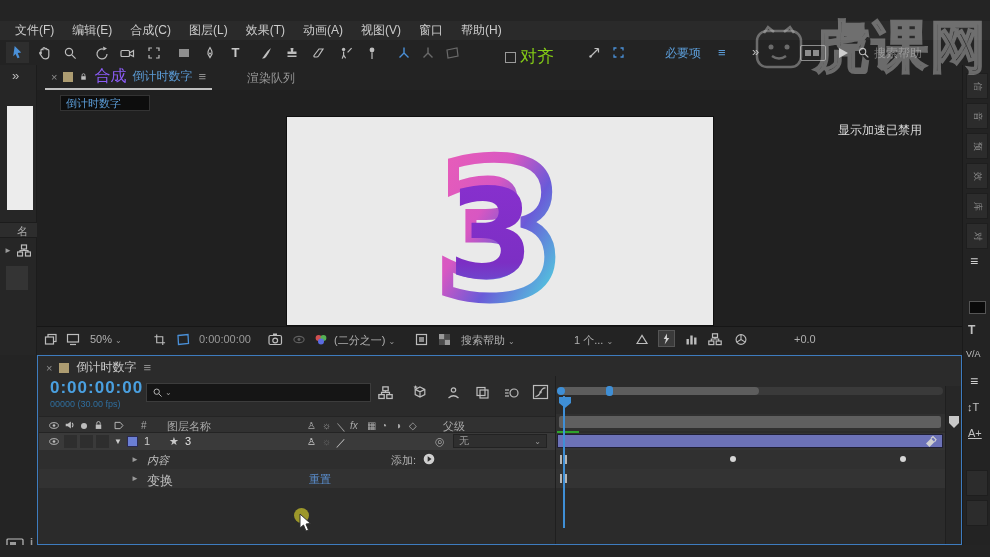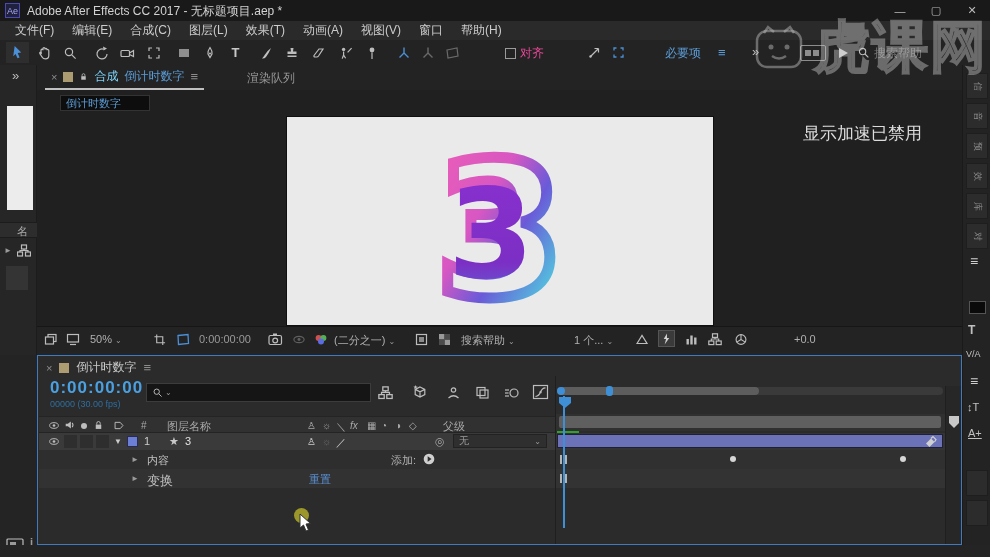--- a/index.html
+++ b/index.html
@@ -38,31 +38,20 @@
   .wmtext{font-size:56px;font-weight:bold;letter-spacing:2px;color:transparent;-webkit-text-stroke:2px rgba(205,205,205,.5);}
   .kfdot{position:absolute;width:6px;height:6px;border-radius:50%;background:#d6d6d6;}
   .ibeam{position:absolute;width:7px;height:9px;border-left:2px solid #b5b5b5;border-right:2px solid #b5b5b5;box-sizing:border-box;}
   .swglyph{font-size:10px;color:#a8a8a8;position:absolute;top:3px;}
 </style>
 </head>
 <body>
 
 <div class="app">
 
-  <div class="ab titlebar">
-    <div class="ab" style="left:5px;top:3px;width:15px;height:15px;background:#20203f;border:1px solid #4a4ab0;box-sizing:border-box;color:#a8a8f0;font-size:9px;display:flex;align-items:center;justify-content:center;">
-        <span>Ae</span>
-      </div>
-    <div class="ab txt" style="left:27px;top:3px;font-size:12px;color:#d2d2d2;">Adobe After Effects CC 2017 - 无标题项目.aep *</div>
-    <div class="ab" style="right:0;top:0;display:flex;">
-      <div class="winbtn">—</div>
-      <div class="winbtn">▢</div>
-      <div class="winbtn">✕</div>
-    </div>
-  </div>
 
   <div class="ab menubar">
     <span>文件(F)</span>
     <span>编辑(E)</span>
     <span>合成(C)</span>
     <span>图层(L)</span>
     <span>效果(T)</span>
     <span>动画(A)</span>
     <span>视图(V)</span>
     <span>窗口</span>
@@ -153,21 +142,21 @@
       <svg width="14" height="14" viewBox="0 0 14 14">
           <path d="M7 7 V1.5 M7 7 L2.5 11.5 M7 7 L11.5 11.5" stroke="#6a6a6a" fill="none" stroke-width="1.4"></path>
         </svg>
       </div>
     <div class="tool" style="left:440px;">
       <svg width="14" height="14" viewBox="0 0 14 14">
           <path d="M2 4 L12 2 L13 10 L3 12 Z" stroke="#6a6a6a" fill="none" stroke-width="1.2"></path>
         </svg>
       </div>
 
-    <div class="ab" style="left:505px;top:5px;font-size:12px;color:#ec4899;">
+    <div class="ab" style="left:505px;top:5px;font-size:17px;color:#84cc16;">
       <span class="chk"></span><span>对齐</span>
     </div>
     <div class="tool" style="left:583px;">
       <svg width="13" height="13" viewBox="0 0 13 13">
           <path class="ico" d="M2.5 10.5 L10.5 2.5 M10.5 2.5 H6.5 M10.5 2.5 V6.5"></path>
           <circle cx="2.5" cy="10.5" r="1.2" fill="#bdbdbd"></circle>
         </svg>
       </div>
     <div class="tool" style="left:607px;">
       <svg width="13" height="13" viewBox="0 0 13 13">
@@ -216,32 +205,32 @@
   </div>
 
   <div class="ab tabbar">
     <div class="ab" style="left:8px;top:0;height:23px;display:flex;align-items:center;gap:6px;padding:0 6px;border-bottom:2px solid #c0c0c0;">
       <span class="dim" style="font-size:11px;">×</span>
       <span style="width:10px;height:10px;background:#ad9c71;display:inline-block;"></span>
       <svg width="9" height="11" viewBox="0 0 14 14">
           <rect x="3.5" y="6.5" width="7" height="5.5" fill="#bdbdbd"></rect>
           <path class="ico" d="M4.8 6.5 V4.8 Q4.8 2.6 7 2.6 Q9.2 2.6 9.2 4.8 V6.5"></path>
         </svg>
-      <span style="font-size:12px;color:#7dd3fc;">合成</span>
+      <span style="font-size:16px;color:#8b5cf6;">合成</span>
       <span class="blue" style="font-size:12px;">倒计时数字</span>
       <span class="dim" style="font-size:13px;">≡</span>
     </div>
     <div class="ab" style="left:210px;top:5px;font-size:12px;color:#969696;">渲染队列</div>
   </div>
   <div class="ab" style="left:60px;top:95px;width:90px;height:16px;background:#0d0d0d;border:1px solid #333;box-sizing:border-box;z-index:5;display:flex;align-items:center;padding-left:5px;">
     <span class="blue" style="font-size:11px;">倒计时数字</span>
   </div>
 
   <div class="ab viewer">
-    <div class="ab txt" style="right:40px;top:32px;font-size:17px;color:#dcdcdc;">显示加速已禁用</div>
+    <div class="ab txt" style="right:40px;top:32px;font-size:12px;color:#dcdcdc;">显示加速已禁用</div>
   </div>
   <div class="ab canvas">
     <svg width="426" height="208" viewBox="0 0 426 208">
       <defs>
         <linearGradient id="g1" x1="0" y1="0" x2="1" y2="1">
           <stop offset="0" stop-color="#ee5fb5"></stop>
             <stop offset="0.38" stop-color="#d857c2"></stop>
           <stop offset="0.58" stop-color="#6a5ad8"></stop>
             <stop offset="0.8" stop-color="#55b9dd"></stop>
           <stop offset="1" stop-color="#54e0e4"></stop>
@@ -463,21 +452,21 @@
       <span class="swglyph" style="left:297px;color:#cccccc;">／</span>
       <span class="ab" style="left:396px;top:2px;font-size:11px;color:#aaaaaa;">◎</span>
       <span class="ab" style="left:414px;top:1px;width:94px;height:14px;background:#2f2f2f;border:1px solid #222;box-sizing:border-box;display:flex;align-items:center;justify-content:space-between;padding:0 5px;">
         <span style="font-size:10px;color:#9e9e9e;">无</span>
           <span class="ddchev">⌄</span>
       </span>
     </div>
 
     <div class="row" style="top:94px;height:19px;background:#2e2e2e;">
       <span class="ab" style="left:92px;top:5px;font-size:8px;color:#9a9a9a;">►</span>
-      <span class="ab" style="left:108px;top:3px;font-size:11px;color:#c0c0c0;">内容</span>
+      <span class="ab" style="left:108px;top:3px;font-size:11px;color:#c0c0c0;font-style:italic;">内容</span>
       <span class="ab" style="left:352px;top:3px;font-size:11px;color:#b0b0b0;">添加:</span>
       <svg class="ab" style="left:384px;top:3px;" width="12" height="12" viewBox="0 0 12 12">
           <circle cx="6" cy="6" r="5.3" fill="#cfcfcf"></circle>
           <path d="M4.7 3.3 L8.5 6 L4.7 8.7 Z" fill="#2e2e2e"></path>
         </svg>
     </div>
 
     <div class="row" style="top:113px;height:19px;background:#323232;">
       <span class="ab" style="left:92px;top:5px;font-size:8px;color:#9a9a9a;">►</span>
       <span class="ab" style="left:108px;top:3px;font-size:13px;color:#c0c0c0;">变换</span>

